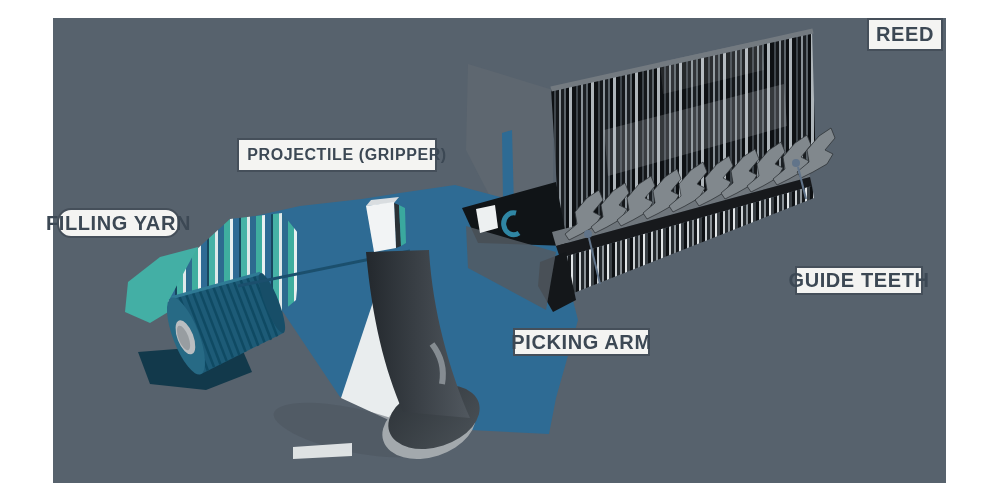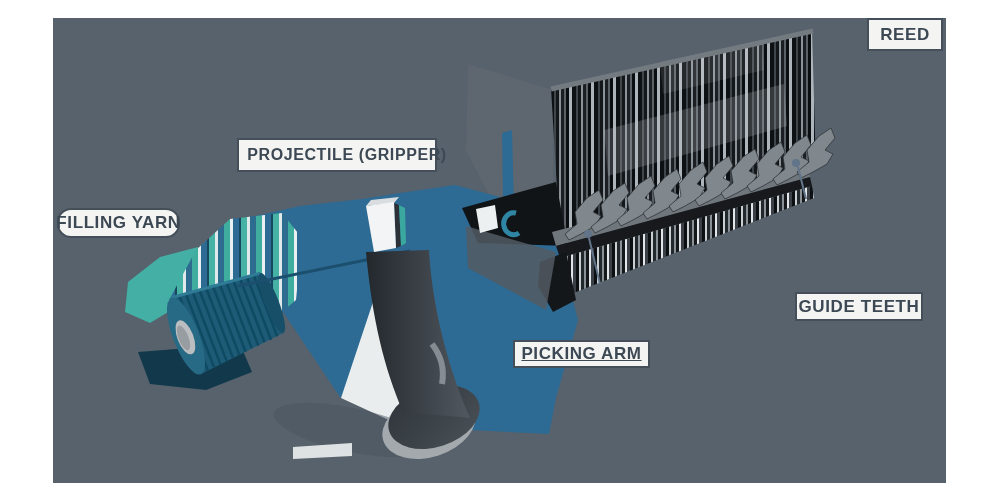--- a/index.html
+++ b/index.html
@@ -7,28 +7,28 @@
     position:relative;width:1000px;height:500px;overflow:hidden;
     background:var(--c-page-bg,#fff);
     font-family:"Liberation Sans","DejaVu Sans",sans-serif;
   }
   .canvas svg{position:absolute;left:0;top:0;}
   .part-label{
     position:absolute;display:flex;align-items:center;justify-content:center;
     background:var(--c-label-bg,#f3f3f1);
     border:2px solid var(--c-label-border,#454f5a);
     color:var(--c-label-text,#3e4a56);
-    font-weight:bold;font-size:17px;letter-spacing:.6px;
+    font-weight:bold;font-size:20px;letter-spacing:.6px;
     box-sizing:border-box;white-space:nowrap;
   }
   .lbl-filling-yarn{left:57px;top:208px;width:123px;height:30px;border-radius:14px;}
   .lbl-projectile{left:237px;top:138px;width:200px;height:34px;font-size:16px;padding-left:20px;}
   .lbl-reed{left:867px;top:18px;width:76px;height:33px;}
-  .lbl-guide-teeth{left:795px;top:292px;width:128px;height:29px;}
-  .lbl-picking-arm{left:513px;top:340px;width:137px;height:28px;text-decoration:underline;}
+  .lbl-guide-teeth{left:795px;top:266px;width:128px;height:29px;}
+  .lbl-picking-arm{left:513px;top:328px;width:137px;height:28px;}
 </style>
 </head>
 <body>
 
 <div class="canvas">
 
   <svg width="1000" height="500" viewBox="0 0 1000 500">
     <defs>
       <pattern id="reedStripes" width="22" height="500" patternUnits="userSpaceOnUse">
         <rect x="0" width="4" height="500" fill="#0E1114"></rect>

